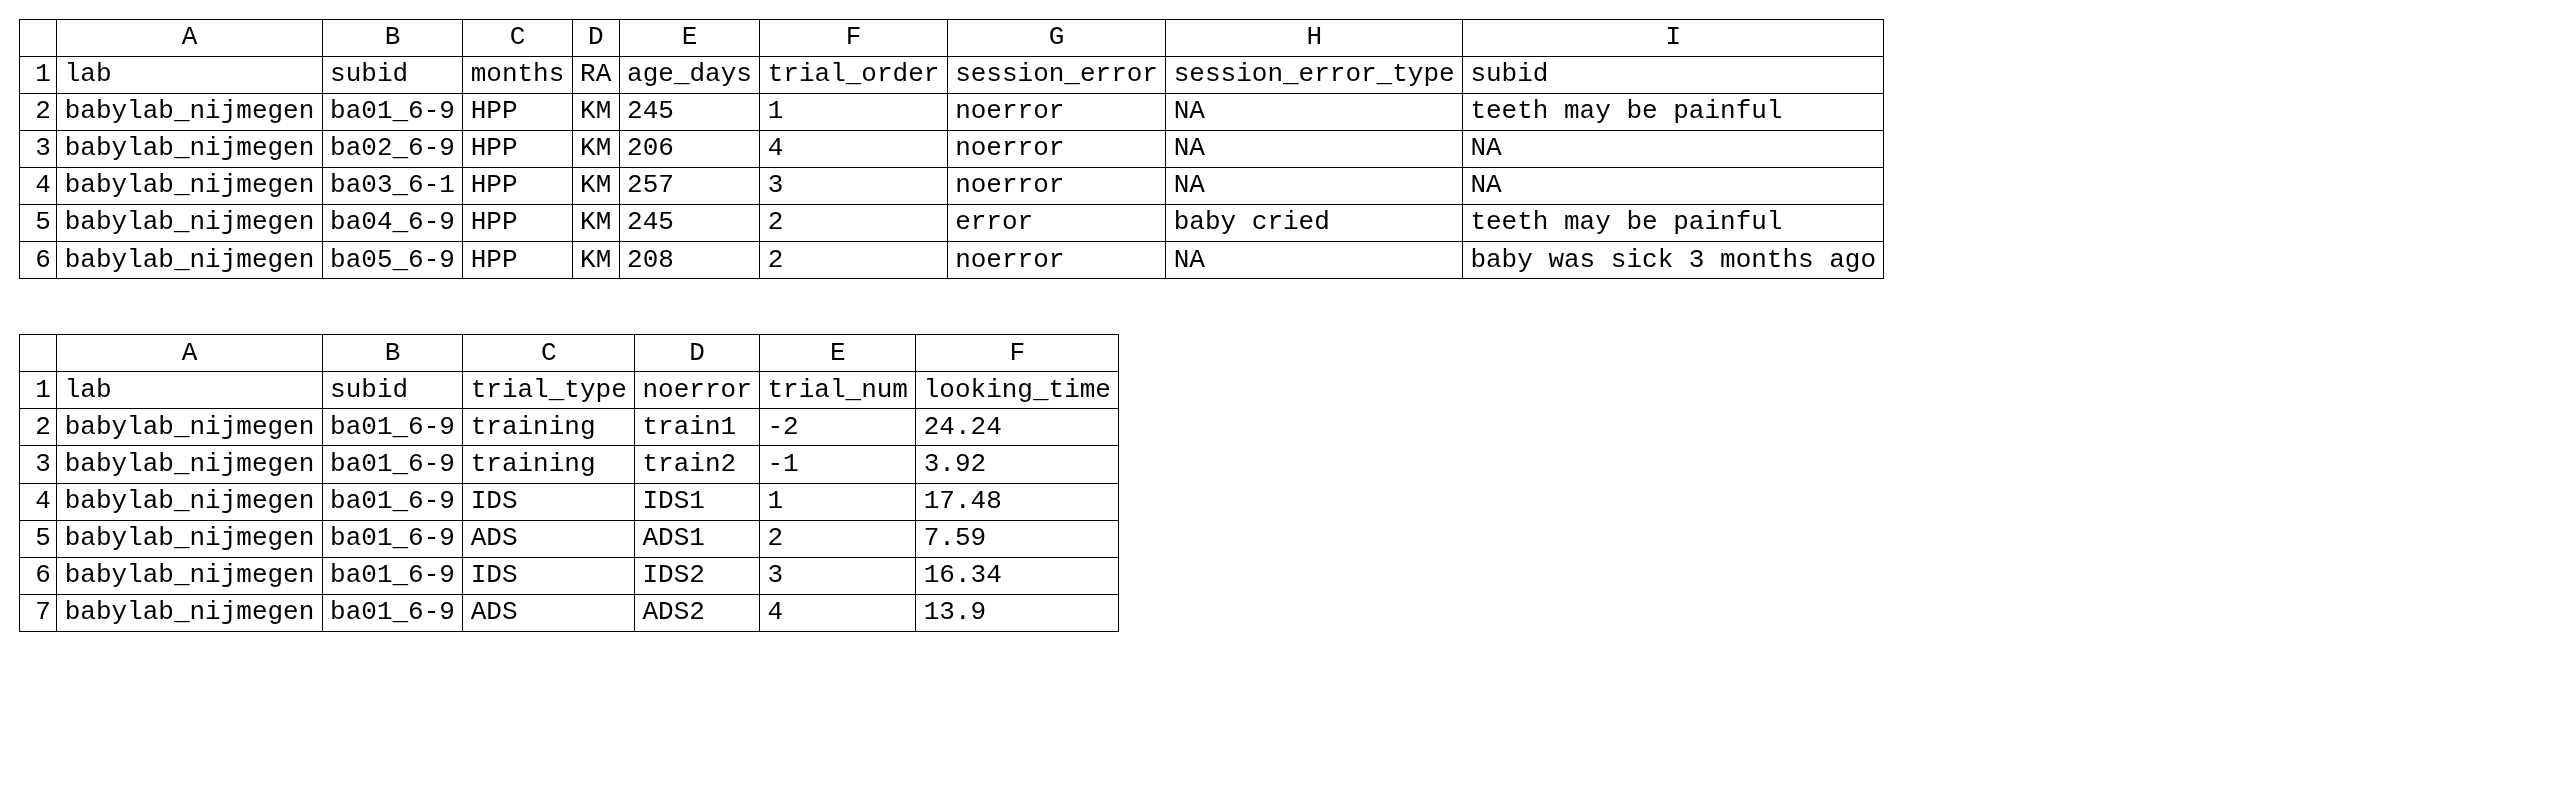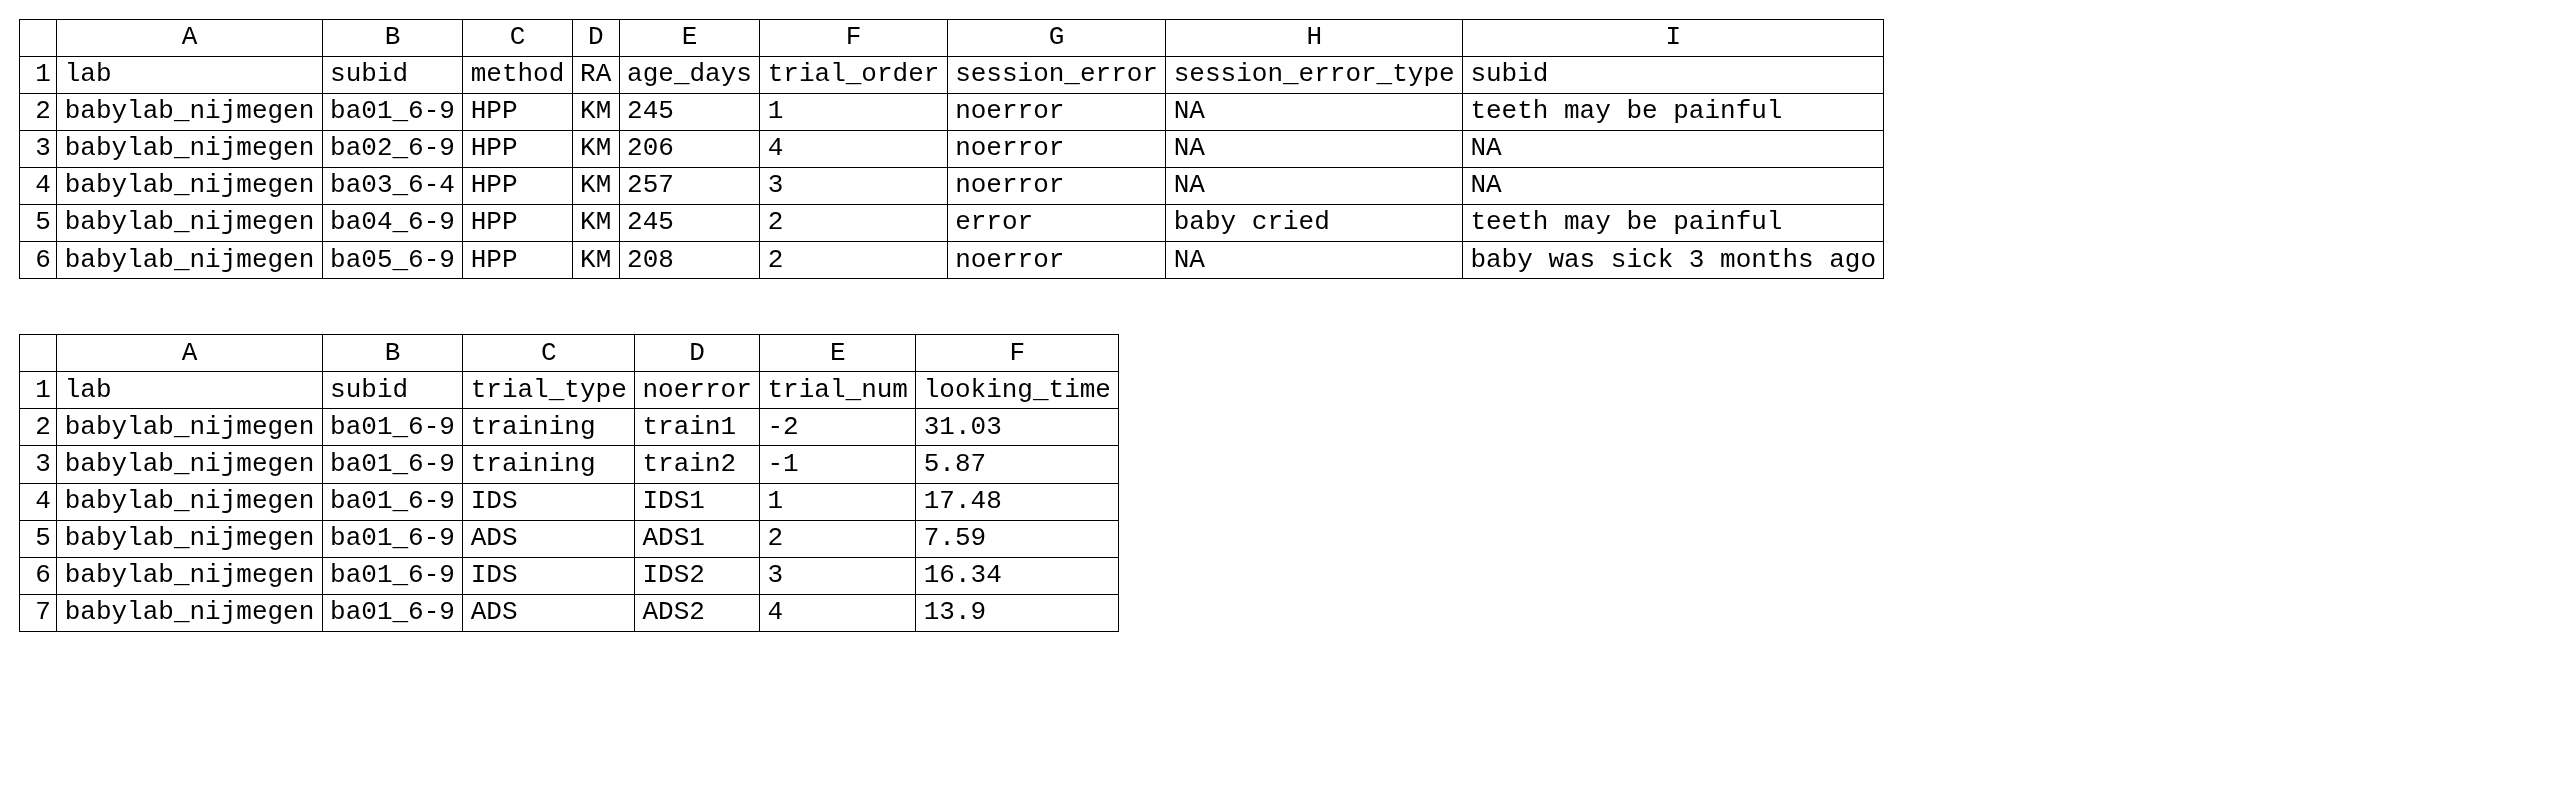--- a/index.html
+++ b/index.html
@@ -57,21 +57,21 @@
           <th class="col-letter">G</th>
           <th class="col-letter">H</th>
           <th class="col-letter">I</th>
         </tr>
       </thead>
       <tbody>
         <tr>
           <td class="rownum">1</td>
           <td>lab</td>
           <td>subid</td>
-          <td>method</td>
+          <td>months</td>
           <td>RA</td>
           <td>age_days</td>
           <td>trial_order</td>
           <td>session_error</td>
           <td>session_error_type</td>
           <td>subid</td>
         </tr>
         <tr>
           <td class="rownum">2</td>
           <td>babylab_nijmegen</td>
@@ -92,21 +92,21 @@
           <td>KM</td>
           <td class="num">206</td>
           <td class="num">4</td>
           <td>noerror</td>
           <td>NA</td>
           <td>NA</td>
         </tr>
         <tr>
           <td class="rownum">4</td>
           <td>babylab_nijmegen</td>
-          <td>ba03_6-4</td>
+          <td>ba03_6-1</td>
           <td>HPP</td>
           <td>KM</td>
           <td class="num">257</td>
           <td class="num">3</td>
           <td>noerror</td>
           <td>NA</td>
           <td>NA</td>
         </tr>
         <tr>
           <td class="rownum">5</td>
@@ -156,30 +156,30 @@
           <td>trial_num</td>
           <td>looking_time</td>
         </tr>
         <tr>
           <td class="rownum">2</td>
           <td>babylab_nijmegen</td>
           <td>ba01_6-9</td>
           <td>training</td>
           <td>train1</td>
           <td class="num">-2</td>
-          <td class="num">31.03</td>
+          <td class="num">24.24</td>
         </tr>
         <tr>
           <td class="rownum">3</td>
           <td>babylab_nijmegen</td>
           <td>ba01_6-9</td>
           <td>training</td>
           <td>train2</td>
           <td class="num">-1</td>
-          <td class="num">5.87</td>
+          <td class="num">3.92</td>
         </tr>
         <tr>
           <td class="rownum">4</td>
           <td>babylab_nijmegen</td>
           <td>ba01_6-9</td>
           <td>IDS</td>
           <td>IDS1</td>
           <td class="num">1</td>
           <td class="num">17.48</td>
         </tr>

